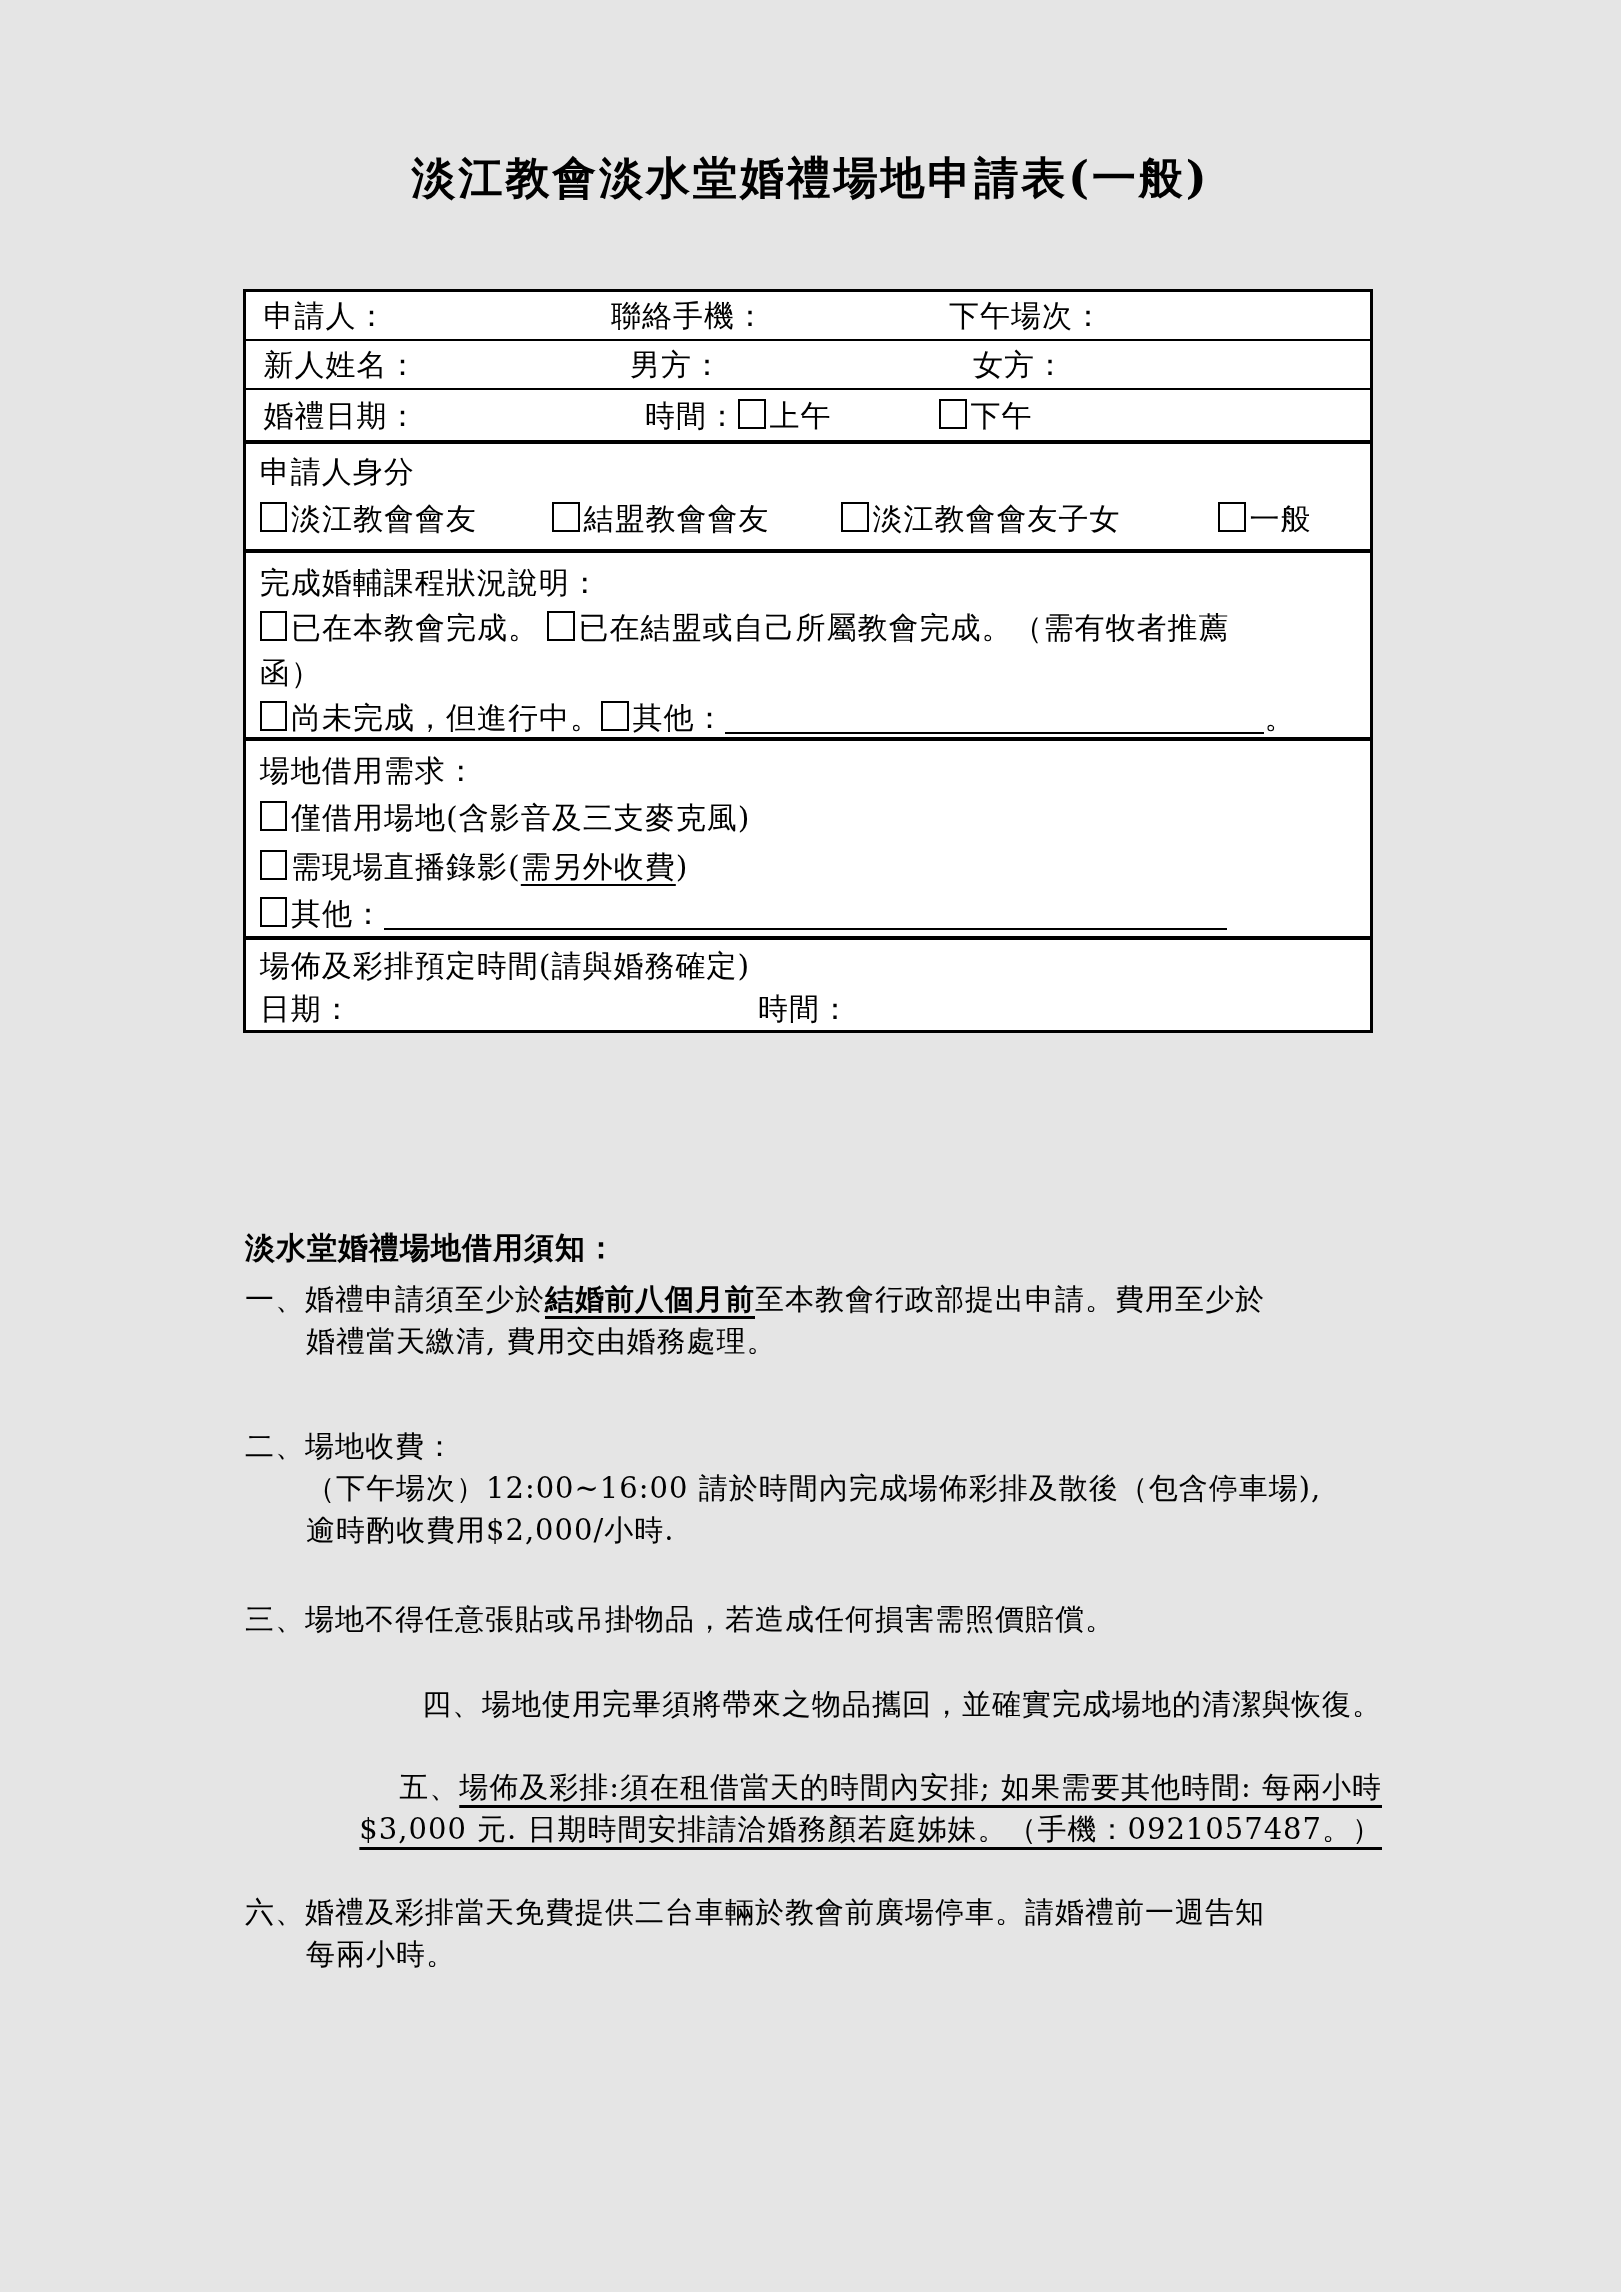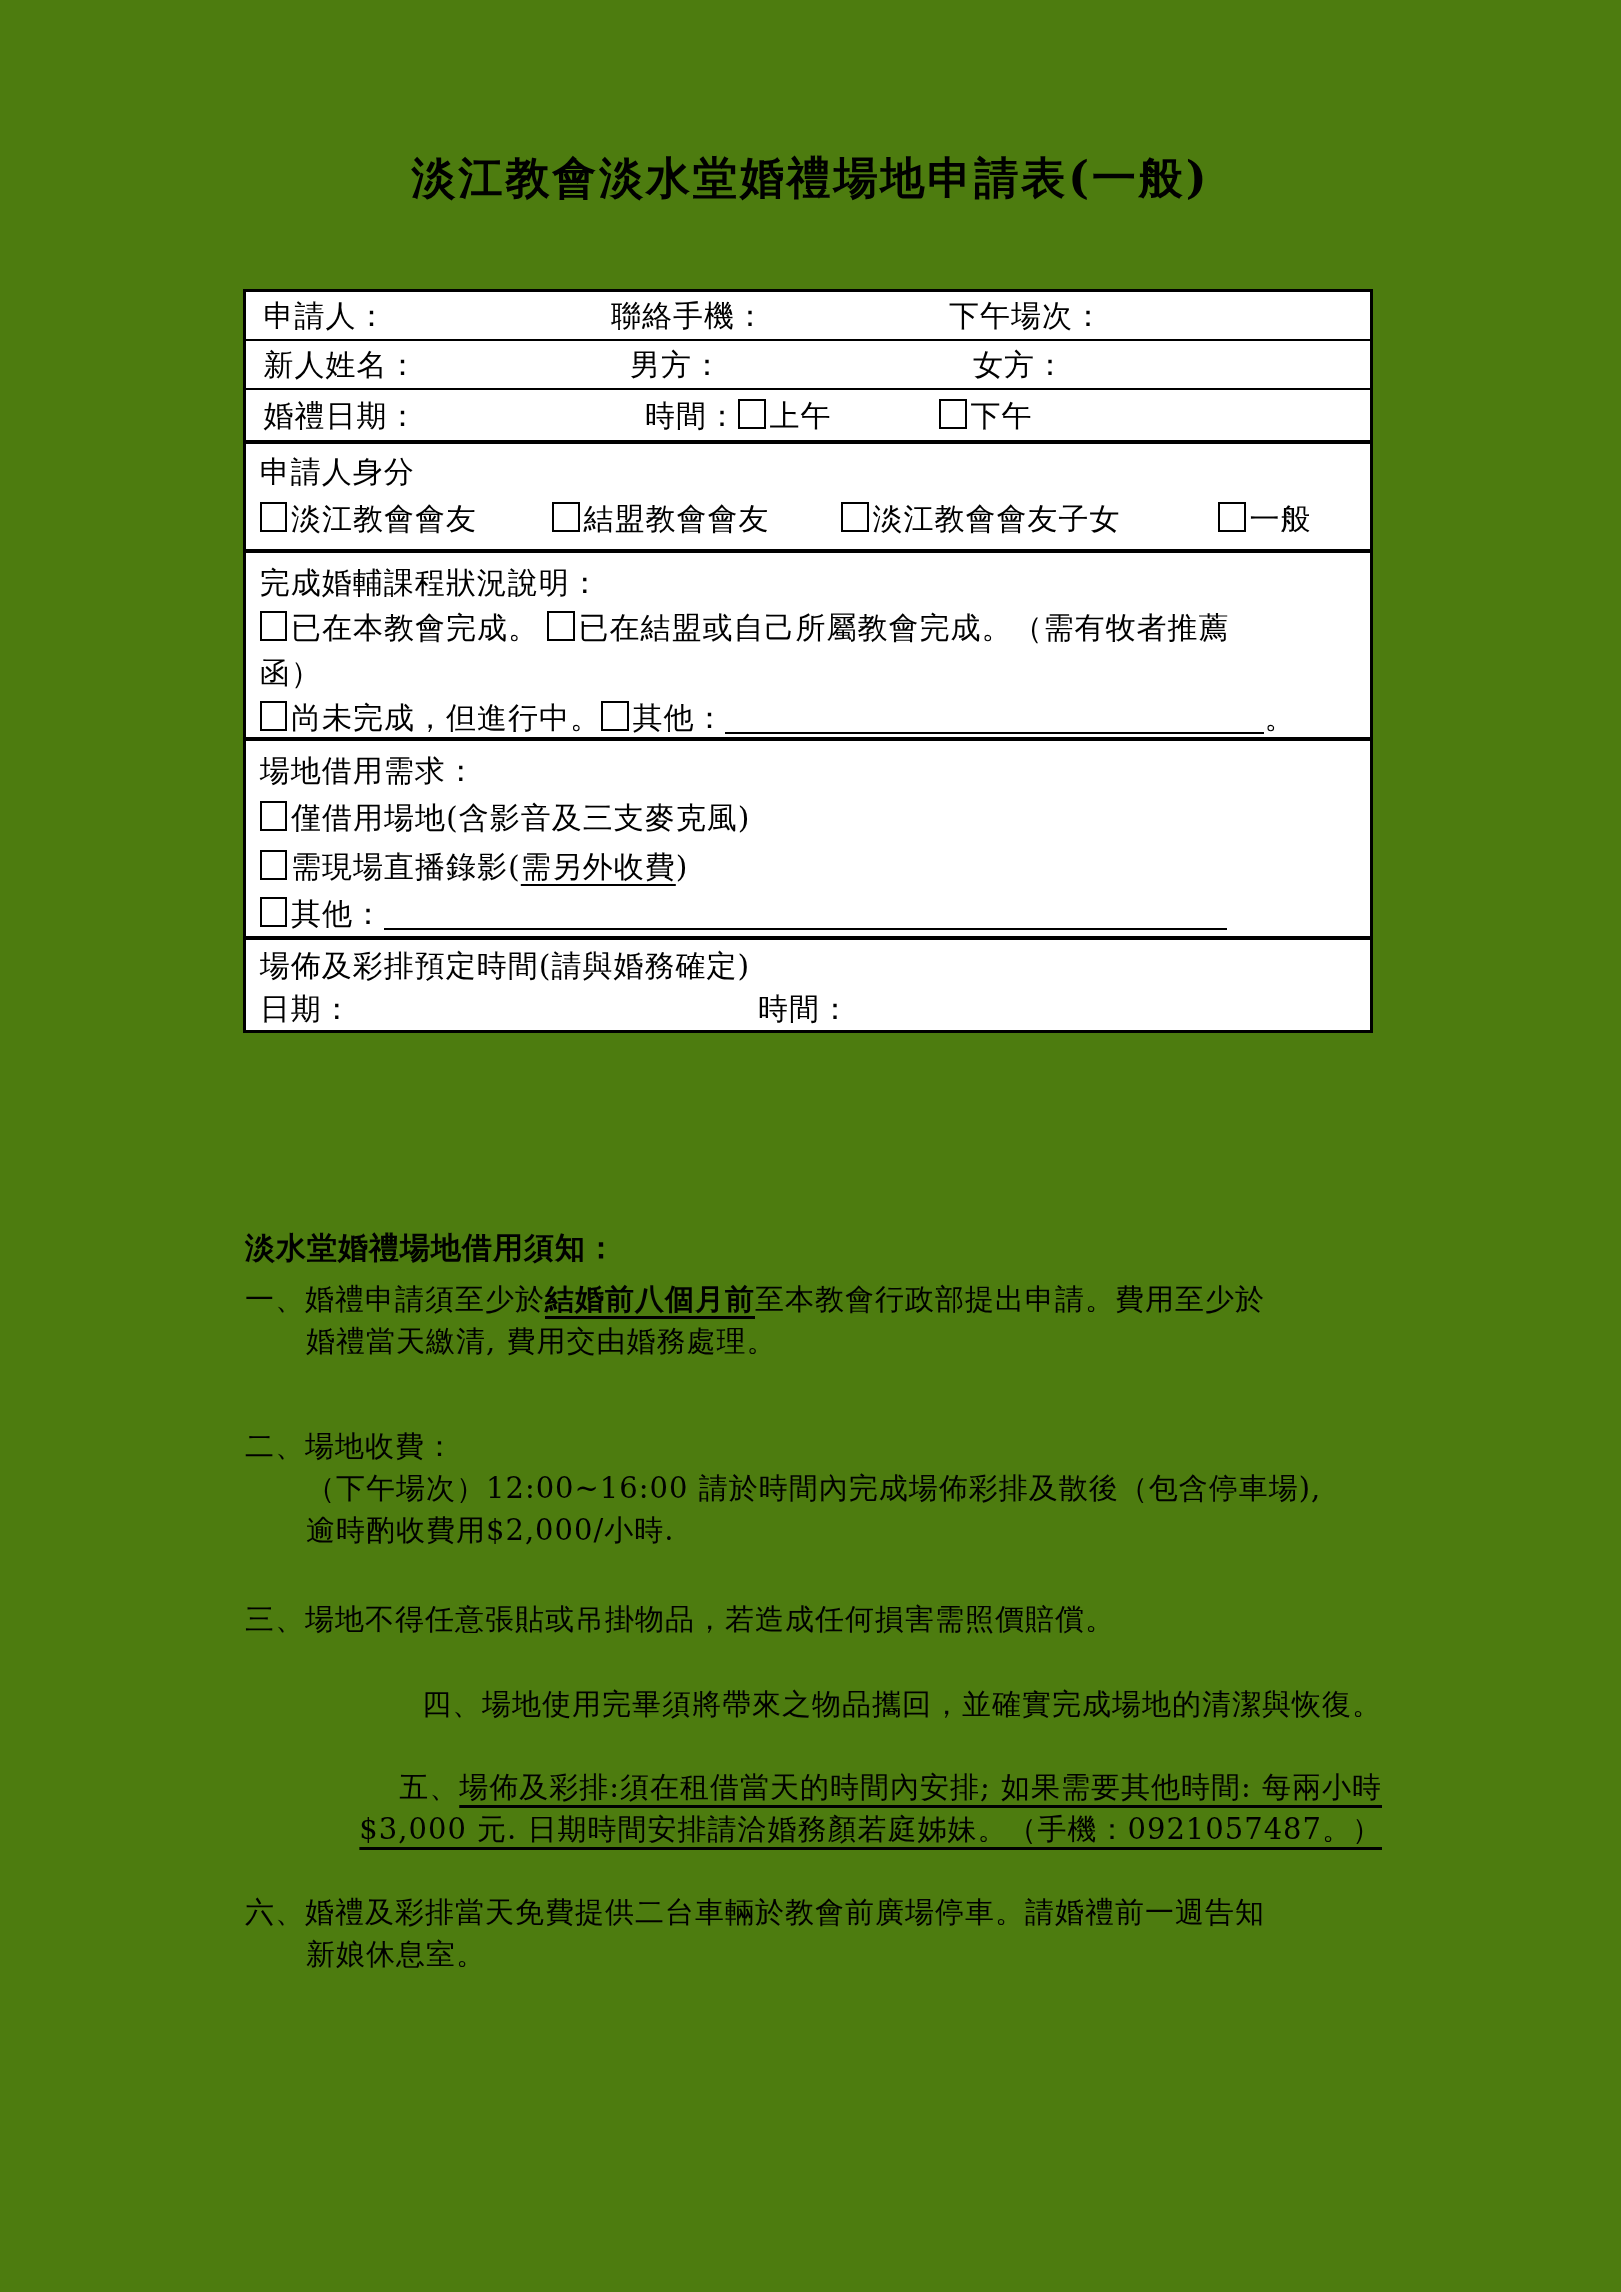--- a/index.html
+++ b/index.html
@@ -1,21 +1,21 @@
 <!DOCTYPE html>
 <html><head>
 <meta charset="utf-8">
 <style>
   html, body { margin: 0; padding: 0; }
   body {
     width: 1621px; height: 2293px;
     background: #ffffff; color: #000000;
     font-family: "DejaVu Serif", "Liberation Serif", serif;
   }
-  .page { position: relative; width: 1621px; height: 2293px; overflow: hidden; background: #4d7c0f; }
+  .page { position: relative; width: 1621px; height: 2293px; overflow: hidden; background: #e5e5e5; }
 
   
   .doc-title {
     position: absolute; top: 149px; left: 0; width: 100%;
     text-align: center; font-size: 44px; font-weight: 700; letter-spacing: 2.9px;
     white-space: nowrap;
   }
 
   
   .app-table {
@@ -155,19 +155,19 @@
       <div class="note-first"><span>四、</span><span>場地使用完畢須將帶來之物品攜回，並確實完成場地的清潔與恢復。</span></div>
     </div>
 
     <div class="note-item mb42">
       <div class="note-first"><span>五、</span><span class="full-u">場佈及彩排:須在租借當天的時間內安排; 如果需要其他時間: 每兩小時</span></div>
       <div><span class="full-u">$3,000 元.  日期時間安排請洽婚務顏若庭姊妹。（手機：0921057487。）</span></div>
     </div>
 
     <div class="note-item">
       <div class="note-first"><span>六、</span><span>婚禮及彩排當天免費提供二台車輛於教會前廣場停車。請婚禮前一週告知</span></div>
-      <div>新娘休息室。</div>
+      <div>每兩小時。</div>
     </div>
 
   </div>
 
 </div>
 
 
 </body></html>

